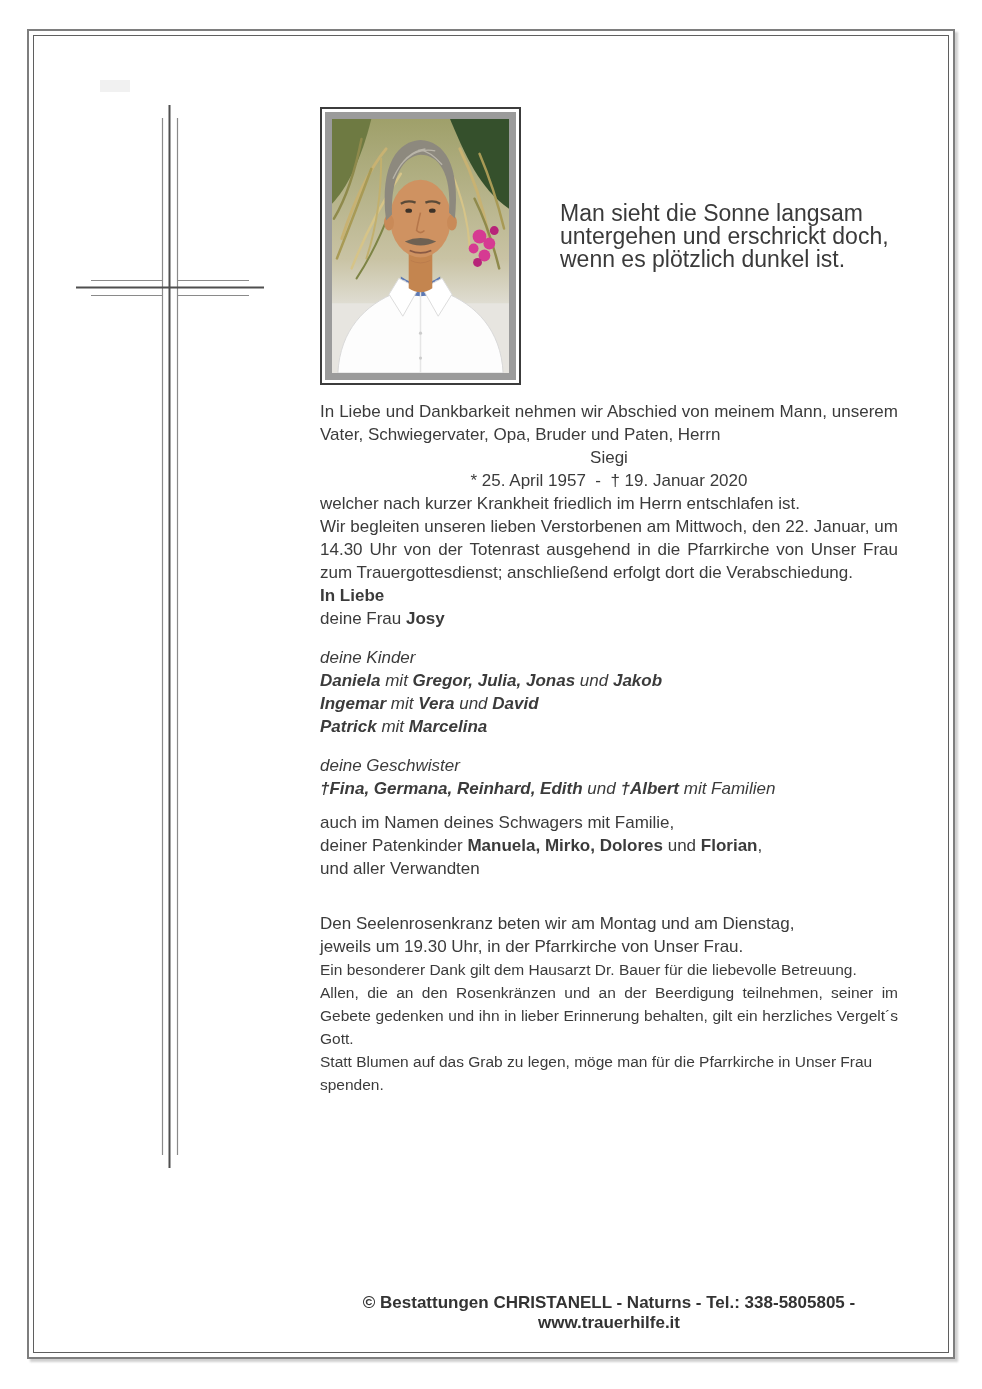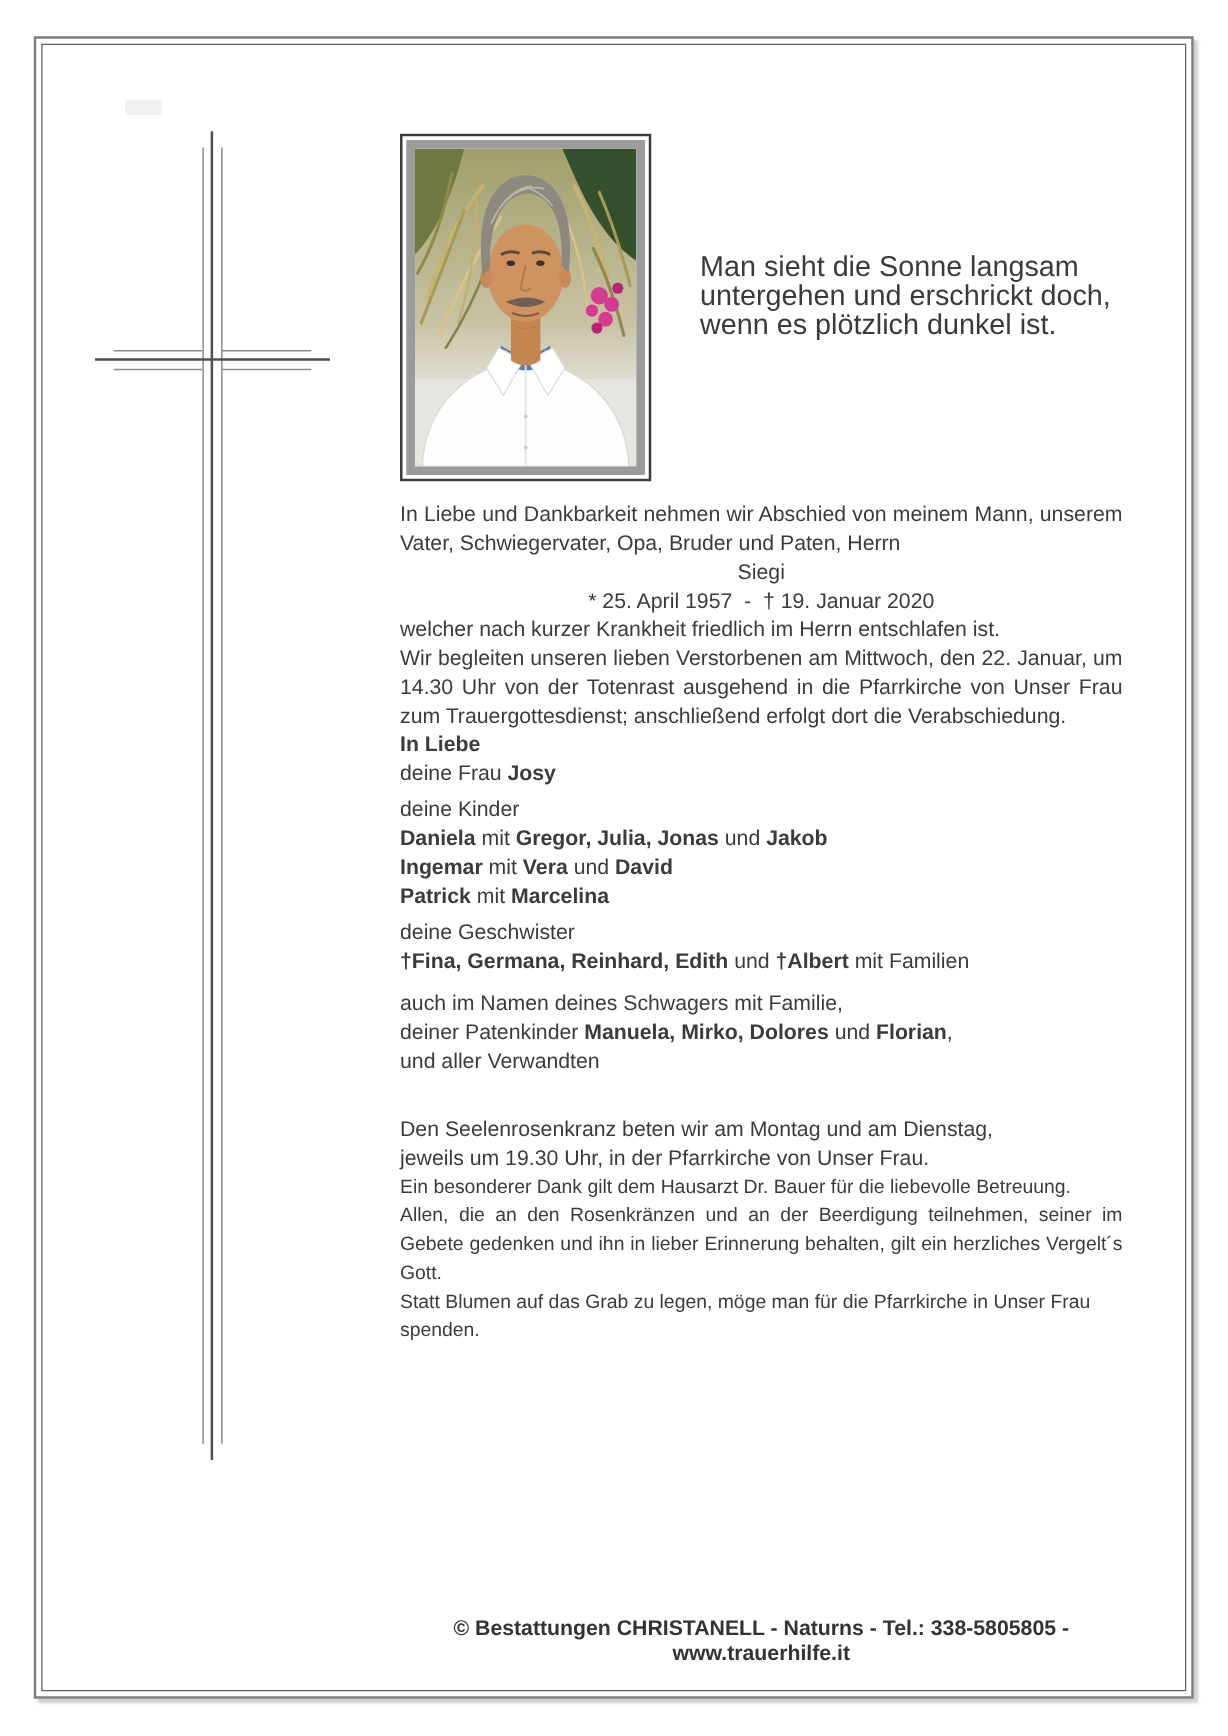--- a/index.html
+++ b/index.html
@@ -28,21 +28,21 @@
   .content{position:absolute;left:320px;top:400px;width:578px;}
   .content p, .content div.line{margin:0;font-size:17px;line-height:23px;}
   .just{text-align:justify;}
   .b{font-weight:bold;}
 
   .name{margin-top:20px;font-size:44px;line-height:50px;text-align:center;color:#3d3d3d;letter-spacing:.5px;}
   .nickname{margin-top:4px;font-size:28px;line-height:34px;text-align:center;}
   .dates{margin-top:6px;font-size:21px;line-height:28px;text-align:center;white-space:pre-wrap;}
 
   .mt18{margin-top:18px;} .mt20{margin-top:20px;} .mt26{margin-top:26px;}
-  .mt16{margin-top:16px;} .mt9{margin-top:6px;} .mt11{margin-top:11px;} .mt19{margin-top:32px;}
+  .mt16{margin-top:16px;} .mt9{margin-top:16px;font-style:italic;} .mt11{margin-top:11px;} .mt19{margin-top:32px;}
   .small{font-size:15.5px !important;line-height:23px !important;}
   .mt5{margin-top:5px;}
 
   .footer{position:absolute;left:320px;top:1293px;width:578px;text-align:center;
           font-size:17px;font-weight:bold;color:#333;}
 </style>
 </head>
 <body>
 
 <div class="page">

